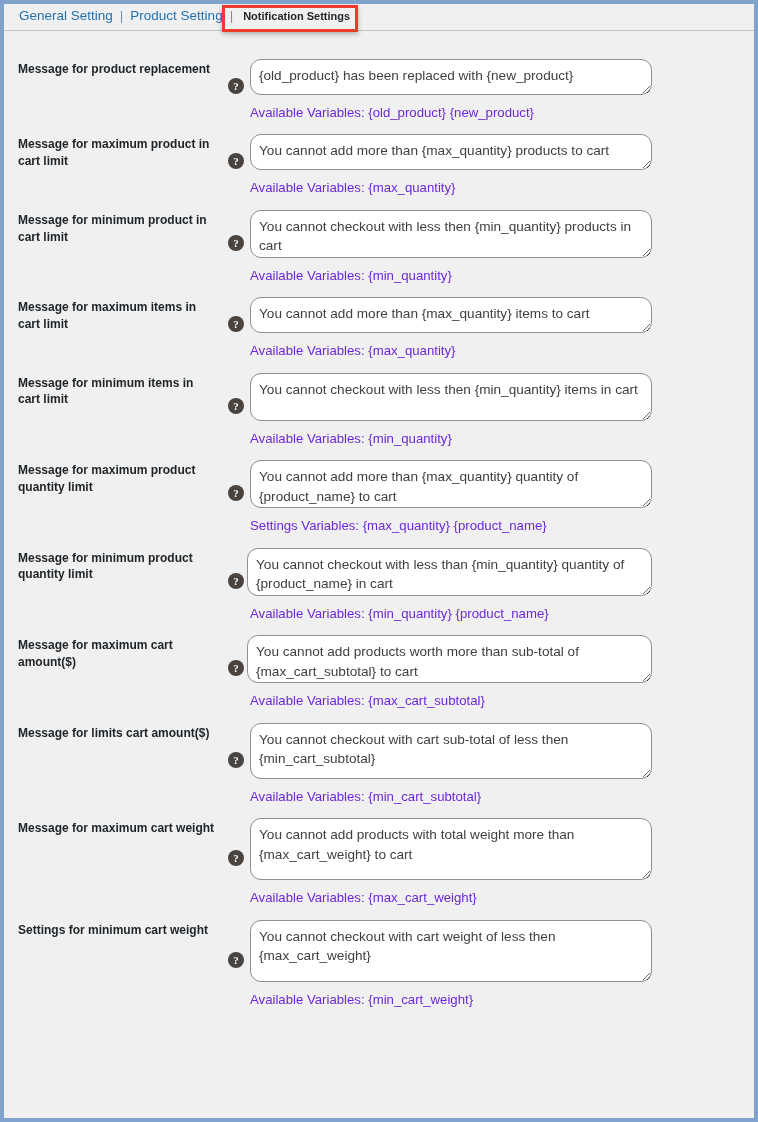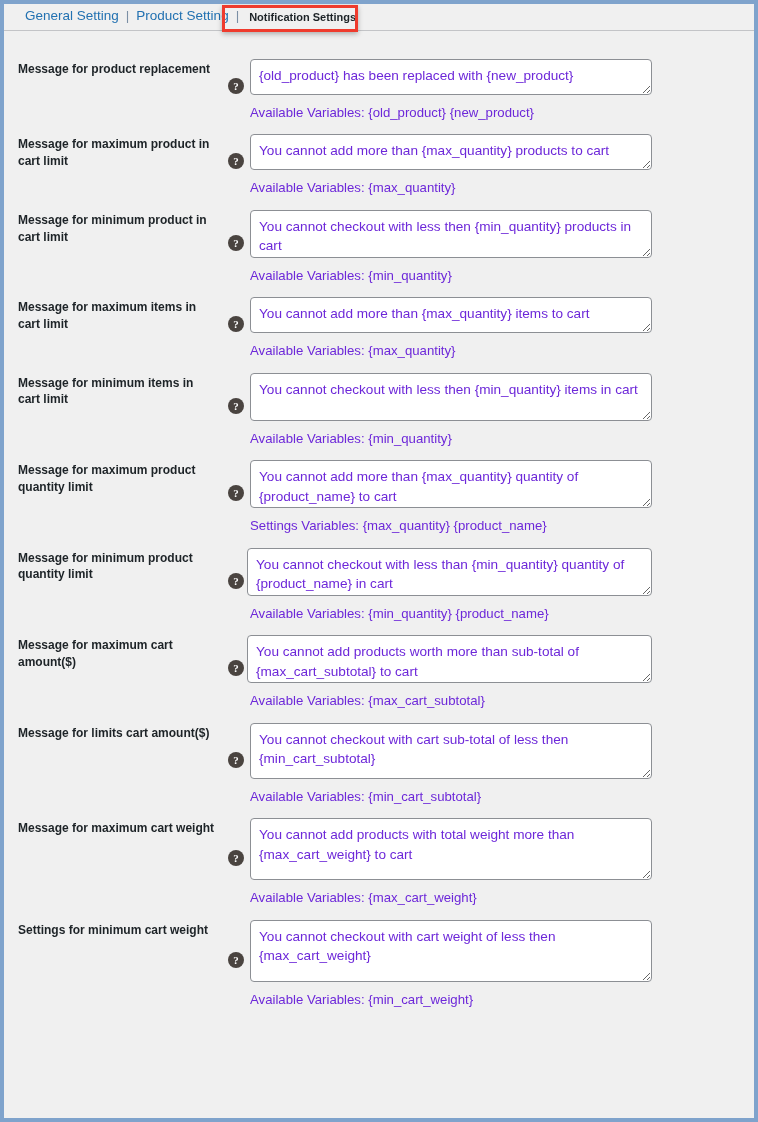--- a/index.html
+++ b/index.html
@@ -29,24 +29,24 @@
   
   #tabbar {
     position: relative;
     height: 27px;
     background: #f0f0f0;
     border-bottom: 1px solid #c3c4c7;
     box-sizing: border-box;
   }
   .tab-strip {
     position: absolute;
-    left: 20px;
+    left: 14px;
     top: 4px;
     display: flex;
-    align-items: flex-end;
+    align-items: center;
     font-size: 13.5px;
     white-space: nowrap;
   }
   .tab-link {
     color: #2271b1;
     text-decoration: none;
     cursor: pointer;
     padding: 0 1px;
   }
   .tab-sep {
@@ -140,23 +140,23 @@
   .td-cell {
     padding: 12px 0 0 0;
     vertical-align: top;
   }
 
   .ta {
     display: block;
     box-sizing: border-box;
     width: 402px;
     border: 1px solid #8c8f94;
-    border-radius: 4px;
+    border-radius: 11px;
     background: #ffffff;
-    color: #6d28d9;
+    color: #404040;
     font-family: "Liberation Sans", sans-serif;
     font-size: 13.6px;
     line-height: 1.42;
     padding: 6px 8px;
     resize: vertical;
     overflow: hidden;
   }
   .ta.h1 { height: 36px; }
   .ta.h2 { height: 48px; }
   .ta.h3 { height: 56px; }

